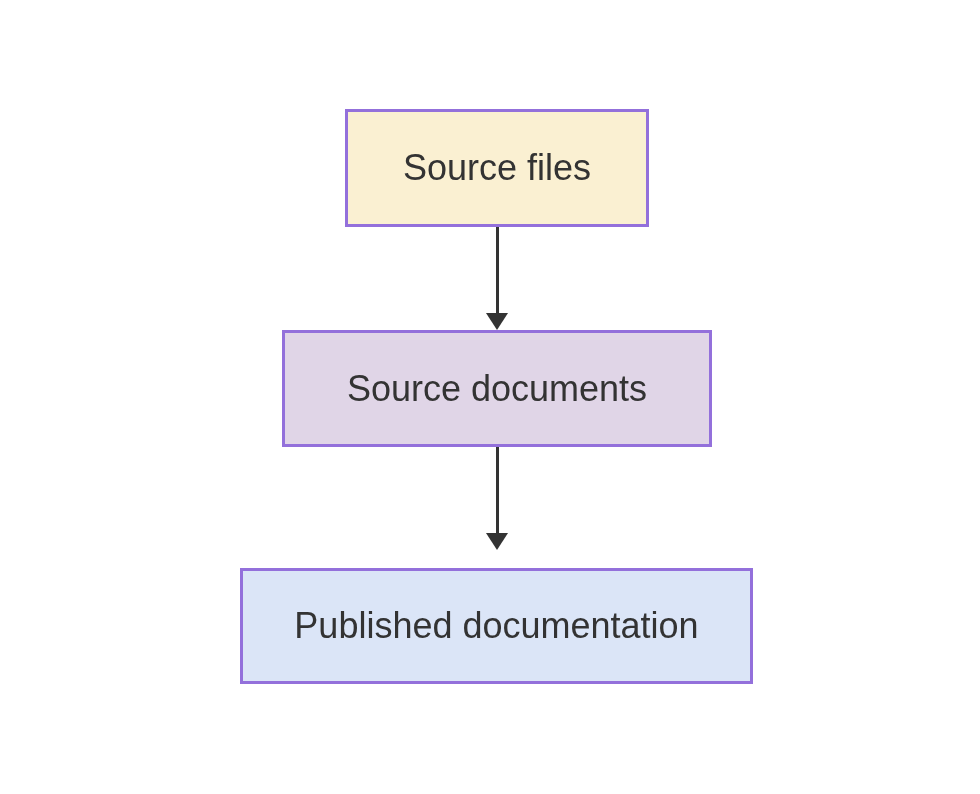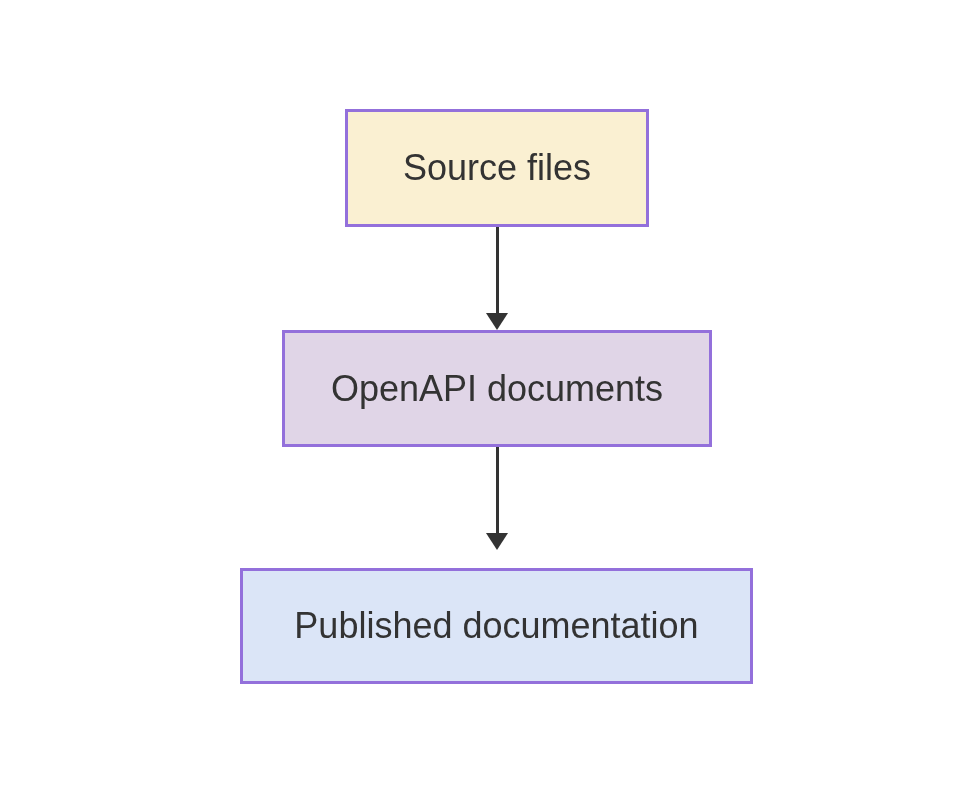--- a/index.html
+++ b/index.html
@@ -85,21 +85,21 @@
   <div class="node node-source">
     <span class="node-label">Source files</span>
   </div>
 
   <div class="edge edge-1">
     <div class="edge-line"></div>
     <div class="edge-arrowhead"></div>
   </div>
 
   <div class="node node-openapi">
-    <span class="node-label">OpenAPI documents</span>
+    <span class="node-label">Source documents</span>
   </div>
 
   <div class="edge edge-2">
     <div class="edge-line"></div>
     <div class="edge-arrowhead"></div>
   </div>
 
   <div class="node node-published">
     <span class="node-label">Published documentation</span>
   </div>

